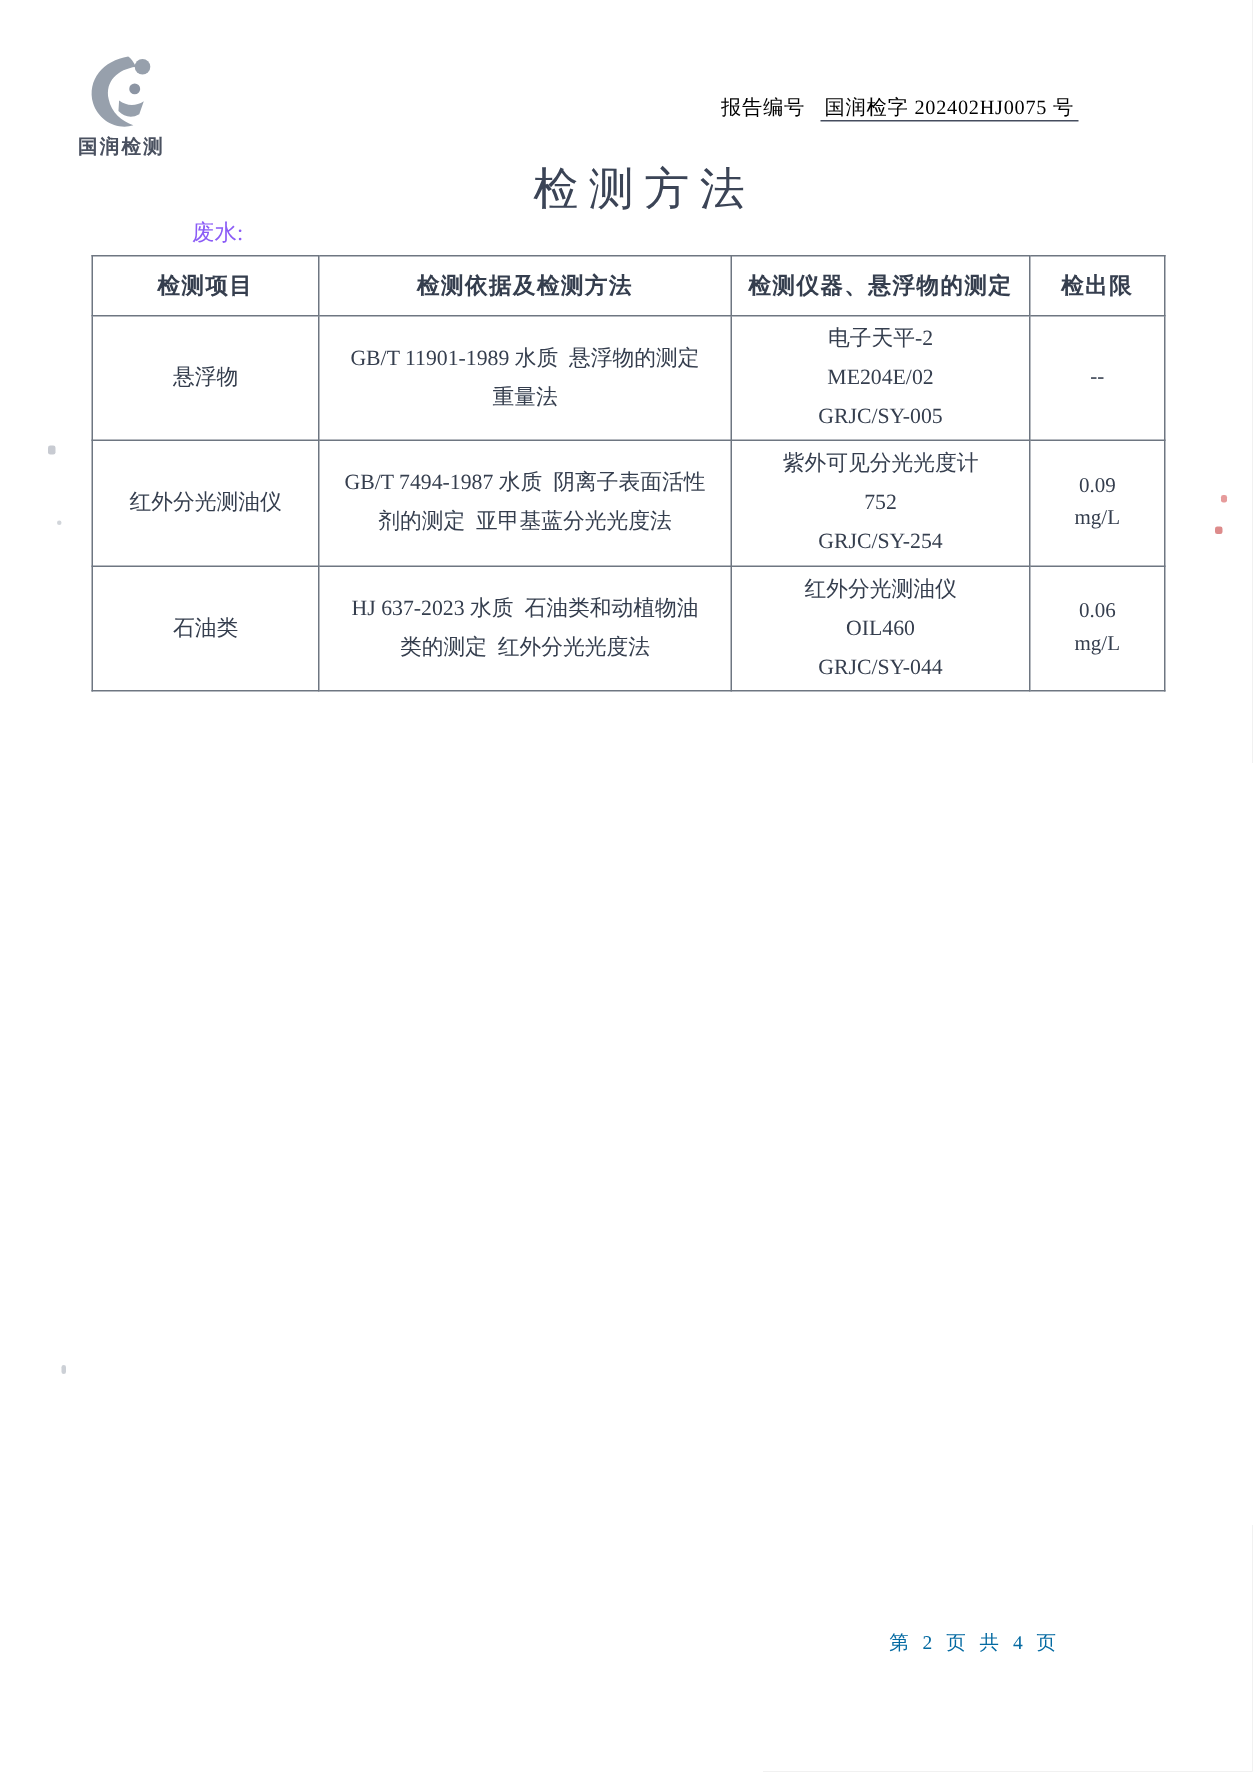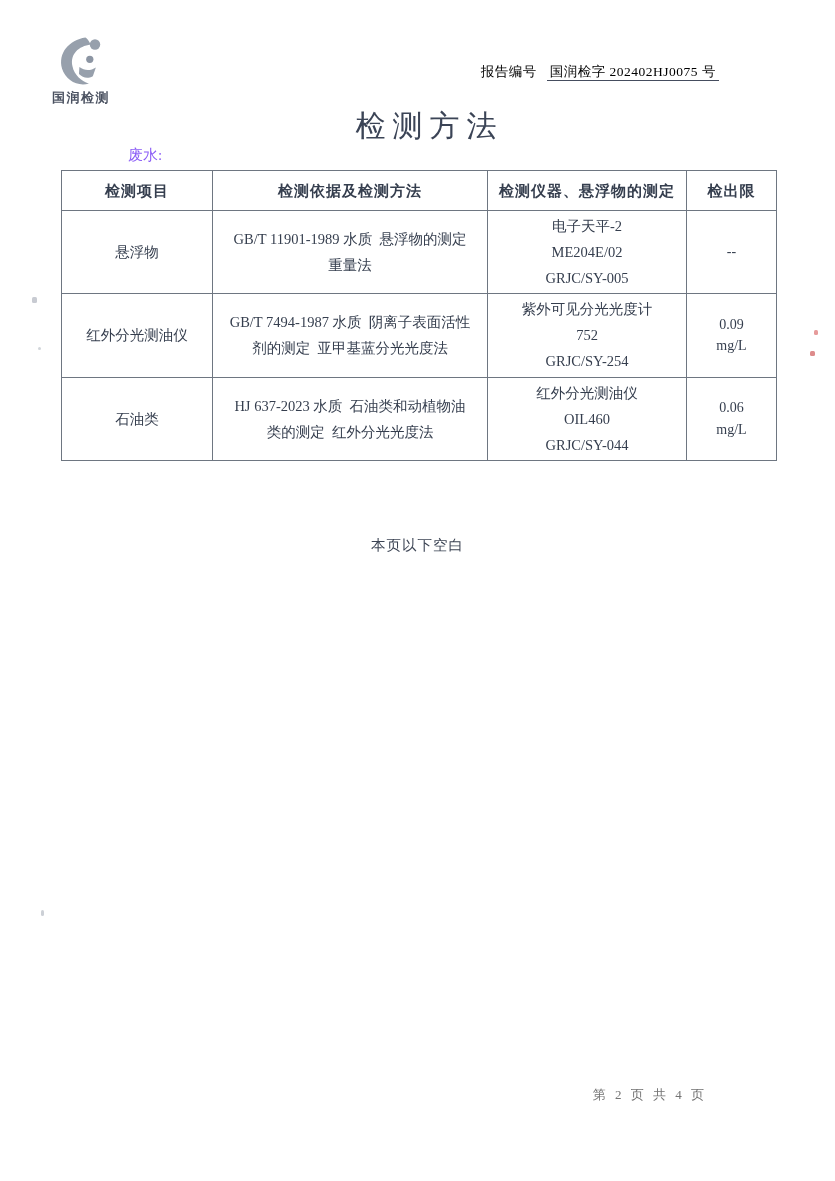--- a/index.html
+++ b/index.html
@@ -106,21 +106,21 @@
     font-size: 14.5px;
     letter-spacing: 1px;
     color: #3c4454;
   }
   .page-footer {
     position: absolute;
     top: 1086px;
     right: 128px;
     font-size: 13px;
     letter-spacing: 3px;
-    color: #737373;
+    color: #0369a1;
   }
 
   
   .speck { position: absolute; border-radius: 1.5px; }
   .speck.g1 { left: 32px; top: 297px; width: 5px; height: 6px; background: #9aa1ad; opacity: .55; }
   .speck.g2 { left: 38px; top: 347px; width: 3px; height: 3px; background: #9aa1ad; opacity: .45; }
   .speck.g3 { left: 41px; top: 910px; width: 3px; height: 6px; background: #9aa1ad; opacity: .5; }
   .speck.p1 { left: 814px; top: 330px; width: 4px; height: 5px; background: #dd7a7a; opacity: .75; }
   .speck.p2 { left: 810px; top: 351px; width: 5px; height: 5px; background: #d56e6e; opacity: .8; }
 </style>
@@ -188,21 +188,20 @@
 类的测定  红外分光光度法</td>
         <td>红外分光测油仪
 OIL460
 GRJC/SY-044</td>
         <td class="limit">0.06
 mg/L</td>
       </tr>
     </tbody>
   </table>
 
-  <div class="blank-note">本页以下空白</div>
 
   <div class="page-footer">第 2 页 共 4 页</div>
 
   <div class="speck g1"></div>
   <div class="speck g2"></div>
   <div class="speck g3"></div>
   <div class="speck p1"></div>
   <div class="speck p2"></div>
 
 </div>

